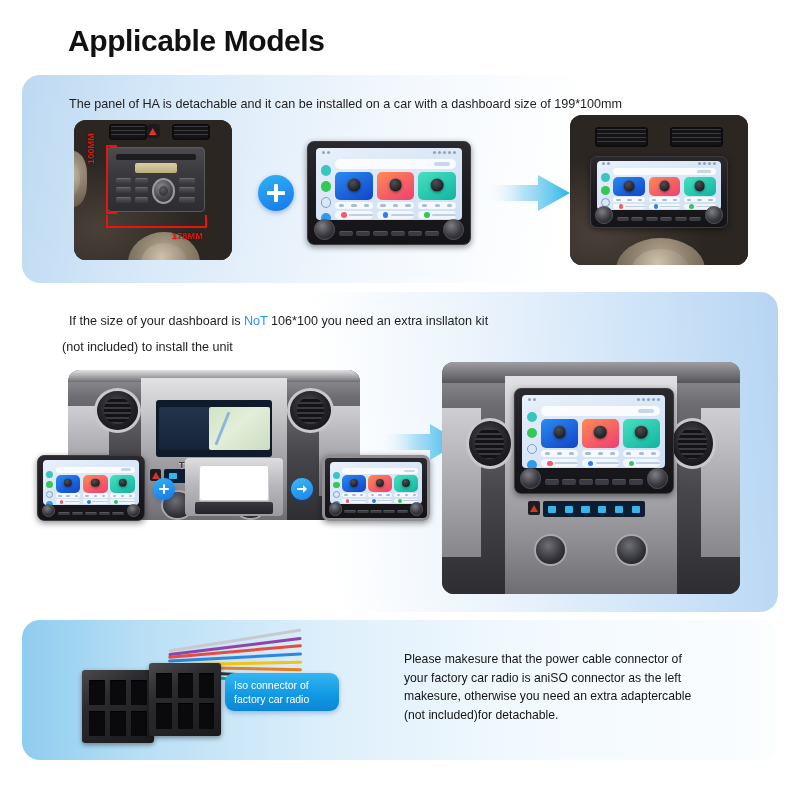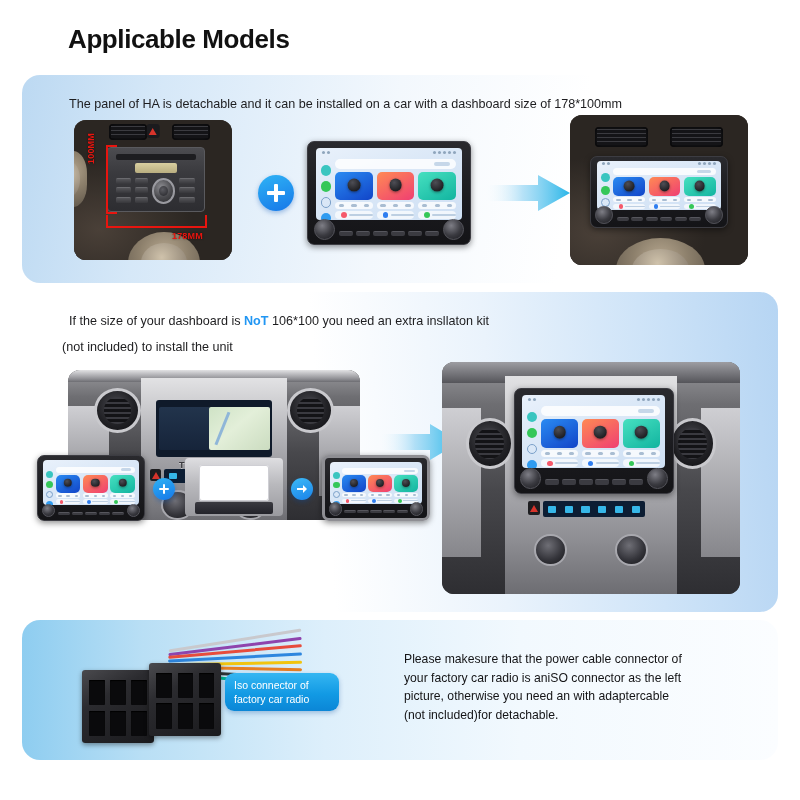--- a/index.html
+++ b/index.html
@@ -8,21 +8,21 @@
     background: #ffffff;
     font-family: "Liberation Sans", sans-serif;
     overflow: hidden;
   }
   .page { position: relative; width: 800px; height: 800px; padding: 0; }
 
   
   .title {
     position: absolute;
     left: 68px; top: 24px;
-    font-size: 26px;
+    font-size: 30px;
     font-weight: bold;
     color: #111111;
     letter-spacing: -0.4px;
   }
 
   
   .panel { position: absolute; border-radius: 18px; overflow: hidden; }
 
   #sec1 {
     left: 22px; top: 75px; width: 756px; height: 208px;
@@ -39,21 +39,21 @@
 
   .sec-text {
     position: absolute;
     font-size: 12.6px;
     color: #1d1d1f;
     white-space: nowrap;
   }
   .s1-text { left: 47px; top: 22px; }
   .s2-text1 { left: 47px; top: 22px; }
   .s2-text2 { left: 40px; top: 48px; }
-  .emph-blue { color: #2196f3; font-weight: bold; }
+  .emph-blue { color: #2196f3; font-weight: normal; }
 
   
   .photo {
     position: absolute;
     border-radius: 12px;
     overflow: hidden;
     background: #2a2a2a;
   }
 
   
@@ -302,21 +302,21 @@
 </style>
 </head>
 <body>
 
 <div class="page">
 
   <div class="title">Applicable Models</div>
 
   <div class="panel" id="sec1">
 
-    <div class="sec-text s1-text">The panel of HA is detachable and it can be installed on a car with a dashboard size of 178*100mm</div>
+    <div class="sec-text s1-text">The panel of HA is detachable and it can be installed on a car with a dashboard size of 199*100mm</div>
 
     <div class="photo" style="left:52px; top:45px; width:158px; height:140px;">
       <div class="dash-nissan"></div>
       <div class="dash-vent" style="left:22%; top:3%; width:24%; height:11%;"></div>
       <div class="dash-vent" style="left:62%; top:3%; width:24%; height:11%;"></div>
       <div class="hazard" style="left:50%; top:3%; width:8%; height:10%; transform:translateX(-50%);">
         <i></i>
       </div>
       <div class="radio-unit" style="left:21%; top:19%; width:62%; height:47%;">
         <div class="radio-slot"></div>
@@ -865,18 +865,18 @@
     </div>
 
     <div class="callout" style="left:203px; top:53px; width:114px;">
       <div>Iso connector of</div>
       <div>factory car radio</div>
     </div>
 
     <div class="s3-text">
       <div>Please makesure that the power cable connector of</div>
       <div>your factory car radio is aniSO connector as the left</div>
-      <div>picture, otherwise you need an with adaptercable</div>
+      <div>makesure, otherwise you need an extra adaptercable</div>
       <div>(not included)for detachable.</div>
     </div>
   </div>
 
 </div>
 
 </body></html>

